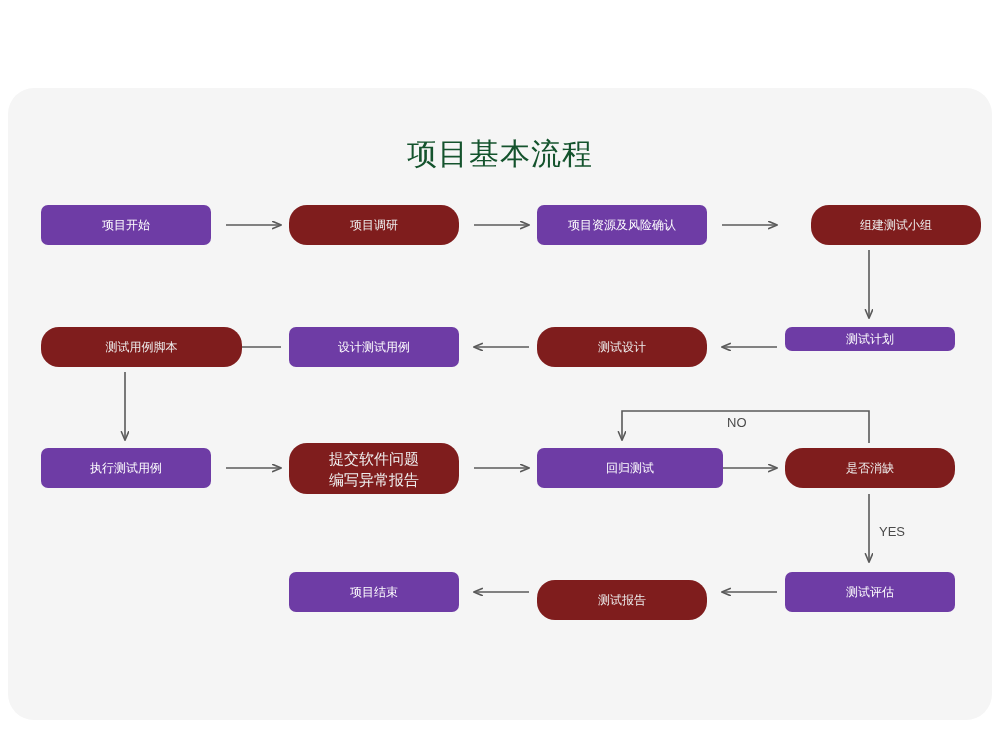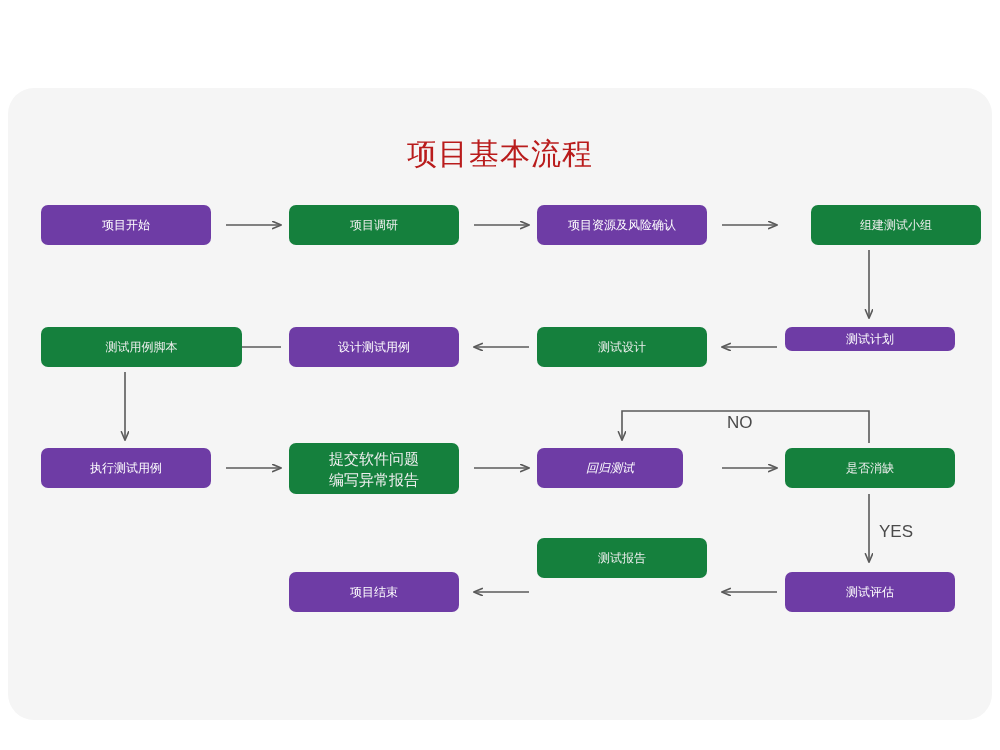--- a/index.html
+++ b/index.html
@@ -29,21 +29,21 @@
     border-radius: 26px;
   }
   #chart-title {
     position: absolute;
     left: 0;
     top: 133px;
     width: 1000px;
     text-align: center;
     font-size: 30px;
     font-weight: 400;
-    color: #b91c1c;
+    color: #14532d;
     letter-spacing: 1px;
     line-height: 42px;
   }
 
   
   .node {
     position: absolute;
     display: flex;
     align-items: center;
     justify-content: center;
@@ -53,41 +53,42 @@
     line-height: 22px;
     box-sizing: border-box;
     padding: 0 6px;
     white-space: pre-line;
   }
   .node.purple {
     background: #6e3ca5;
     color: #ffffff;
   }
   .node.gray {
-    background: #15803d;
+    background: #7f1d1d;
     color: #eeeeee;
+    border-radius: 18px;
   }
 
   
   #wires {
     position: absolute;
     left: 0;
     top: 0;
     width: 1000px;
     height: 750px;
     pointer-events: none;
   }
   .wire {
     stroke: #5a5a5a;
     stroke-width: 1.6;
     fill: none;
   }
   .edge-label {
     position: absolute;
-    font-size: 17px;
+    font-size: 13px;
     color: #4a4a4a;
     line-height: 20px;
   }
 </style>
 </head>
 <body>
 
 <div id="stage">
 
   <div id="panel"></div>
@@ -137,20 +138,20 @@
   <div class="node gray" style="left:811px; top:205px; width:170px; height:40px;">组建测试小组</div>
 
   <div class="node gray" style="left:41px;  top:327px; width:201px; height:40px;">测试用例脚本</div>
   <div class="node purple" style="left:289px; top:327px; width:170px; height:40px;">设计测试用例</div>
   <div class="node gray" style="left:537px; top:327px; width:170px; height:40px;">测试设计</div>
   <div class="node purple" style="left:785px; top:327px; width:170px; height:24px;">测试计划</div>
 
   <div class="node gray" style="left:289px; top:443px; width:170px; height:51px; font-size:15px; line-height:21px;">提交软件问题
 编写异常报告</div>
   <div class="node purple" style="left:41px;  top:448px; width:170px; height:40px;">执行测试用例</div>
-  <div class="node purple" style="left:537px; top:448px; width:146px; height:40px;font-style:italic;">回归测试</div>
+  <div class="node purple" style="left:537px; top:448px; width:186px; height:40px;">回归测试</div>
   <div class="node gray" style="left:785px; top:448px; width:170px; height:40px;">是否消缺</div>
 
   <div class="node purple" style="left:289px; top:572px; width:170px; height:40px;">项目结束</div>
-  <div class="node gray" style="left:537px; top:538px; width:170px; height:40px;">测试报告</div>
+  <div class="node gray" style="left:537px; top:580px; width:170px; height:40px;">测试报告</div>
   <div class="node purple" style="left:785px; top:572px; width:170px; height:40px;">测试评估</div>
 
 </div>
 
 </body></html>

